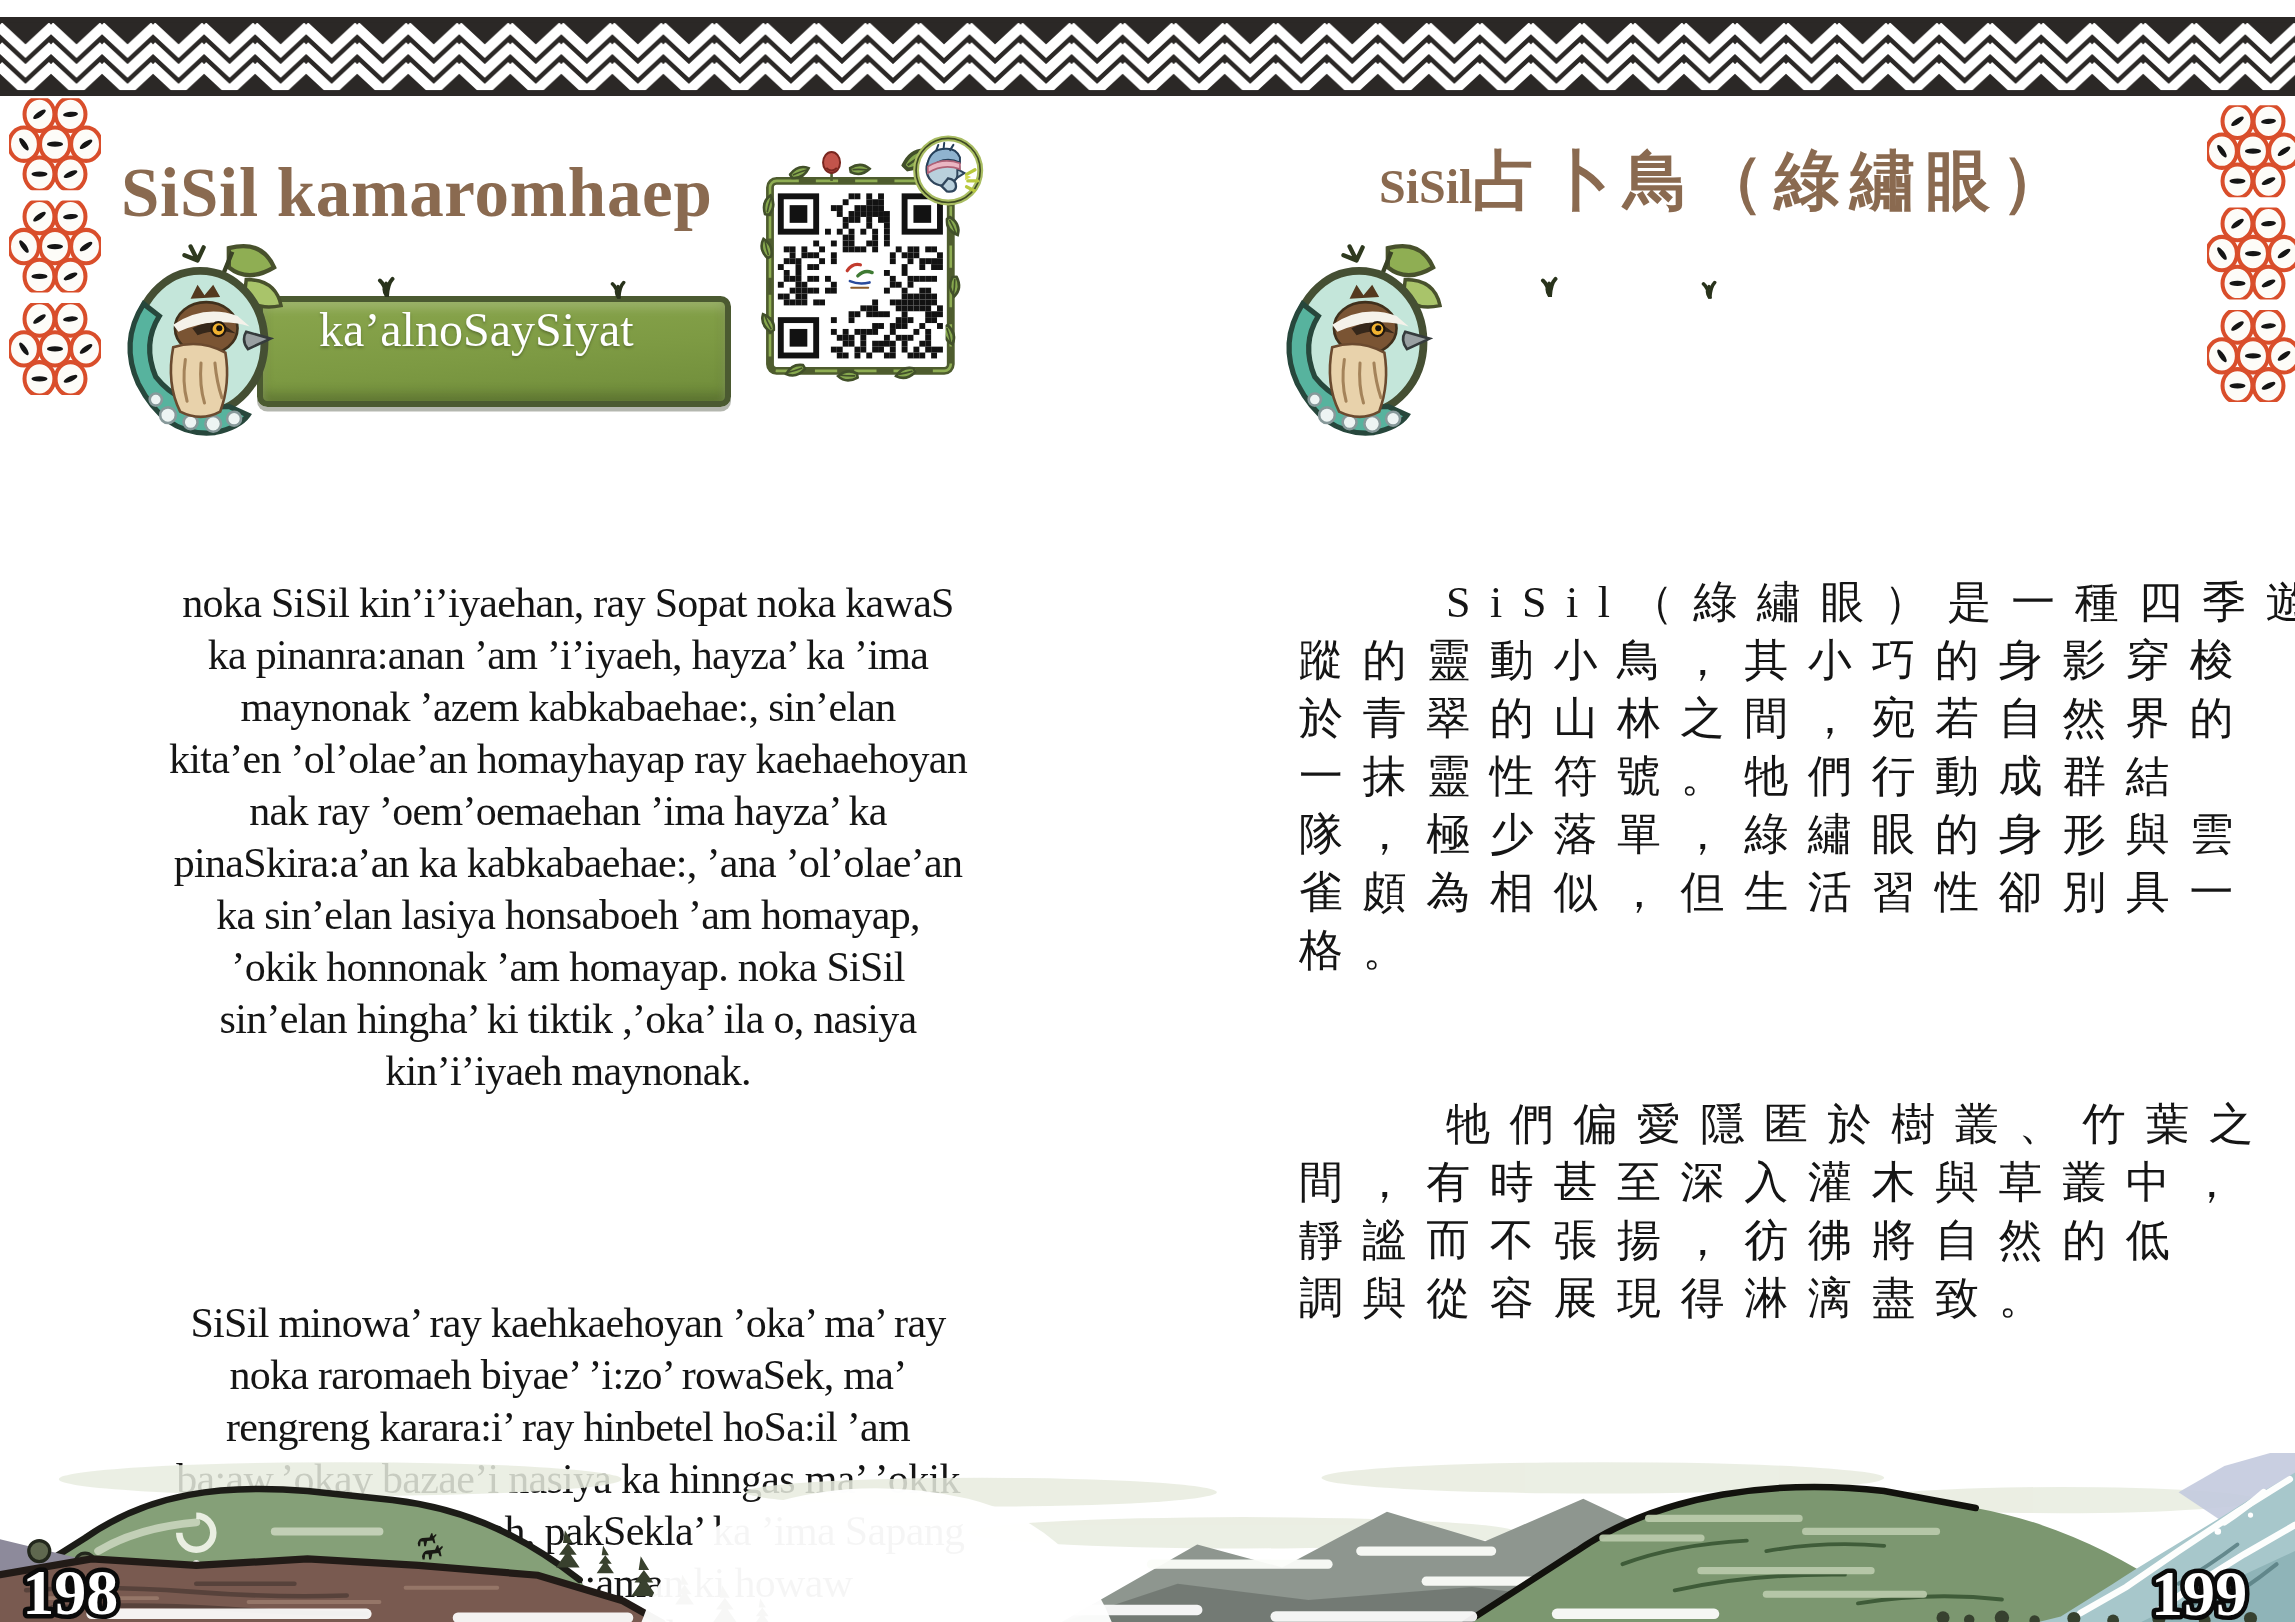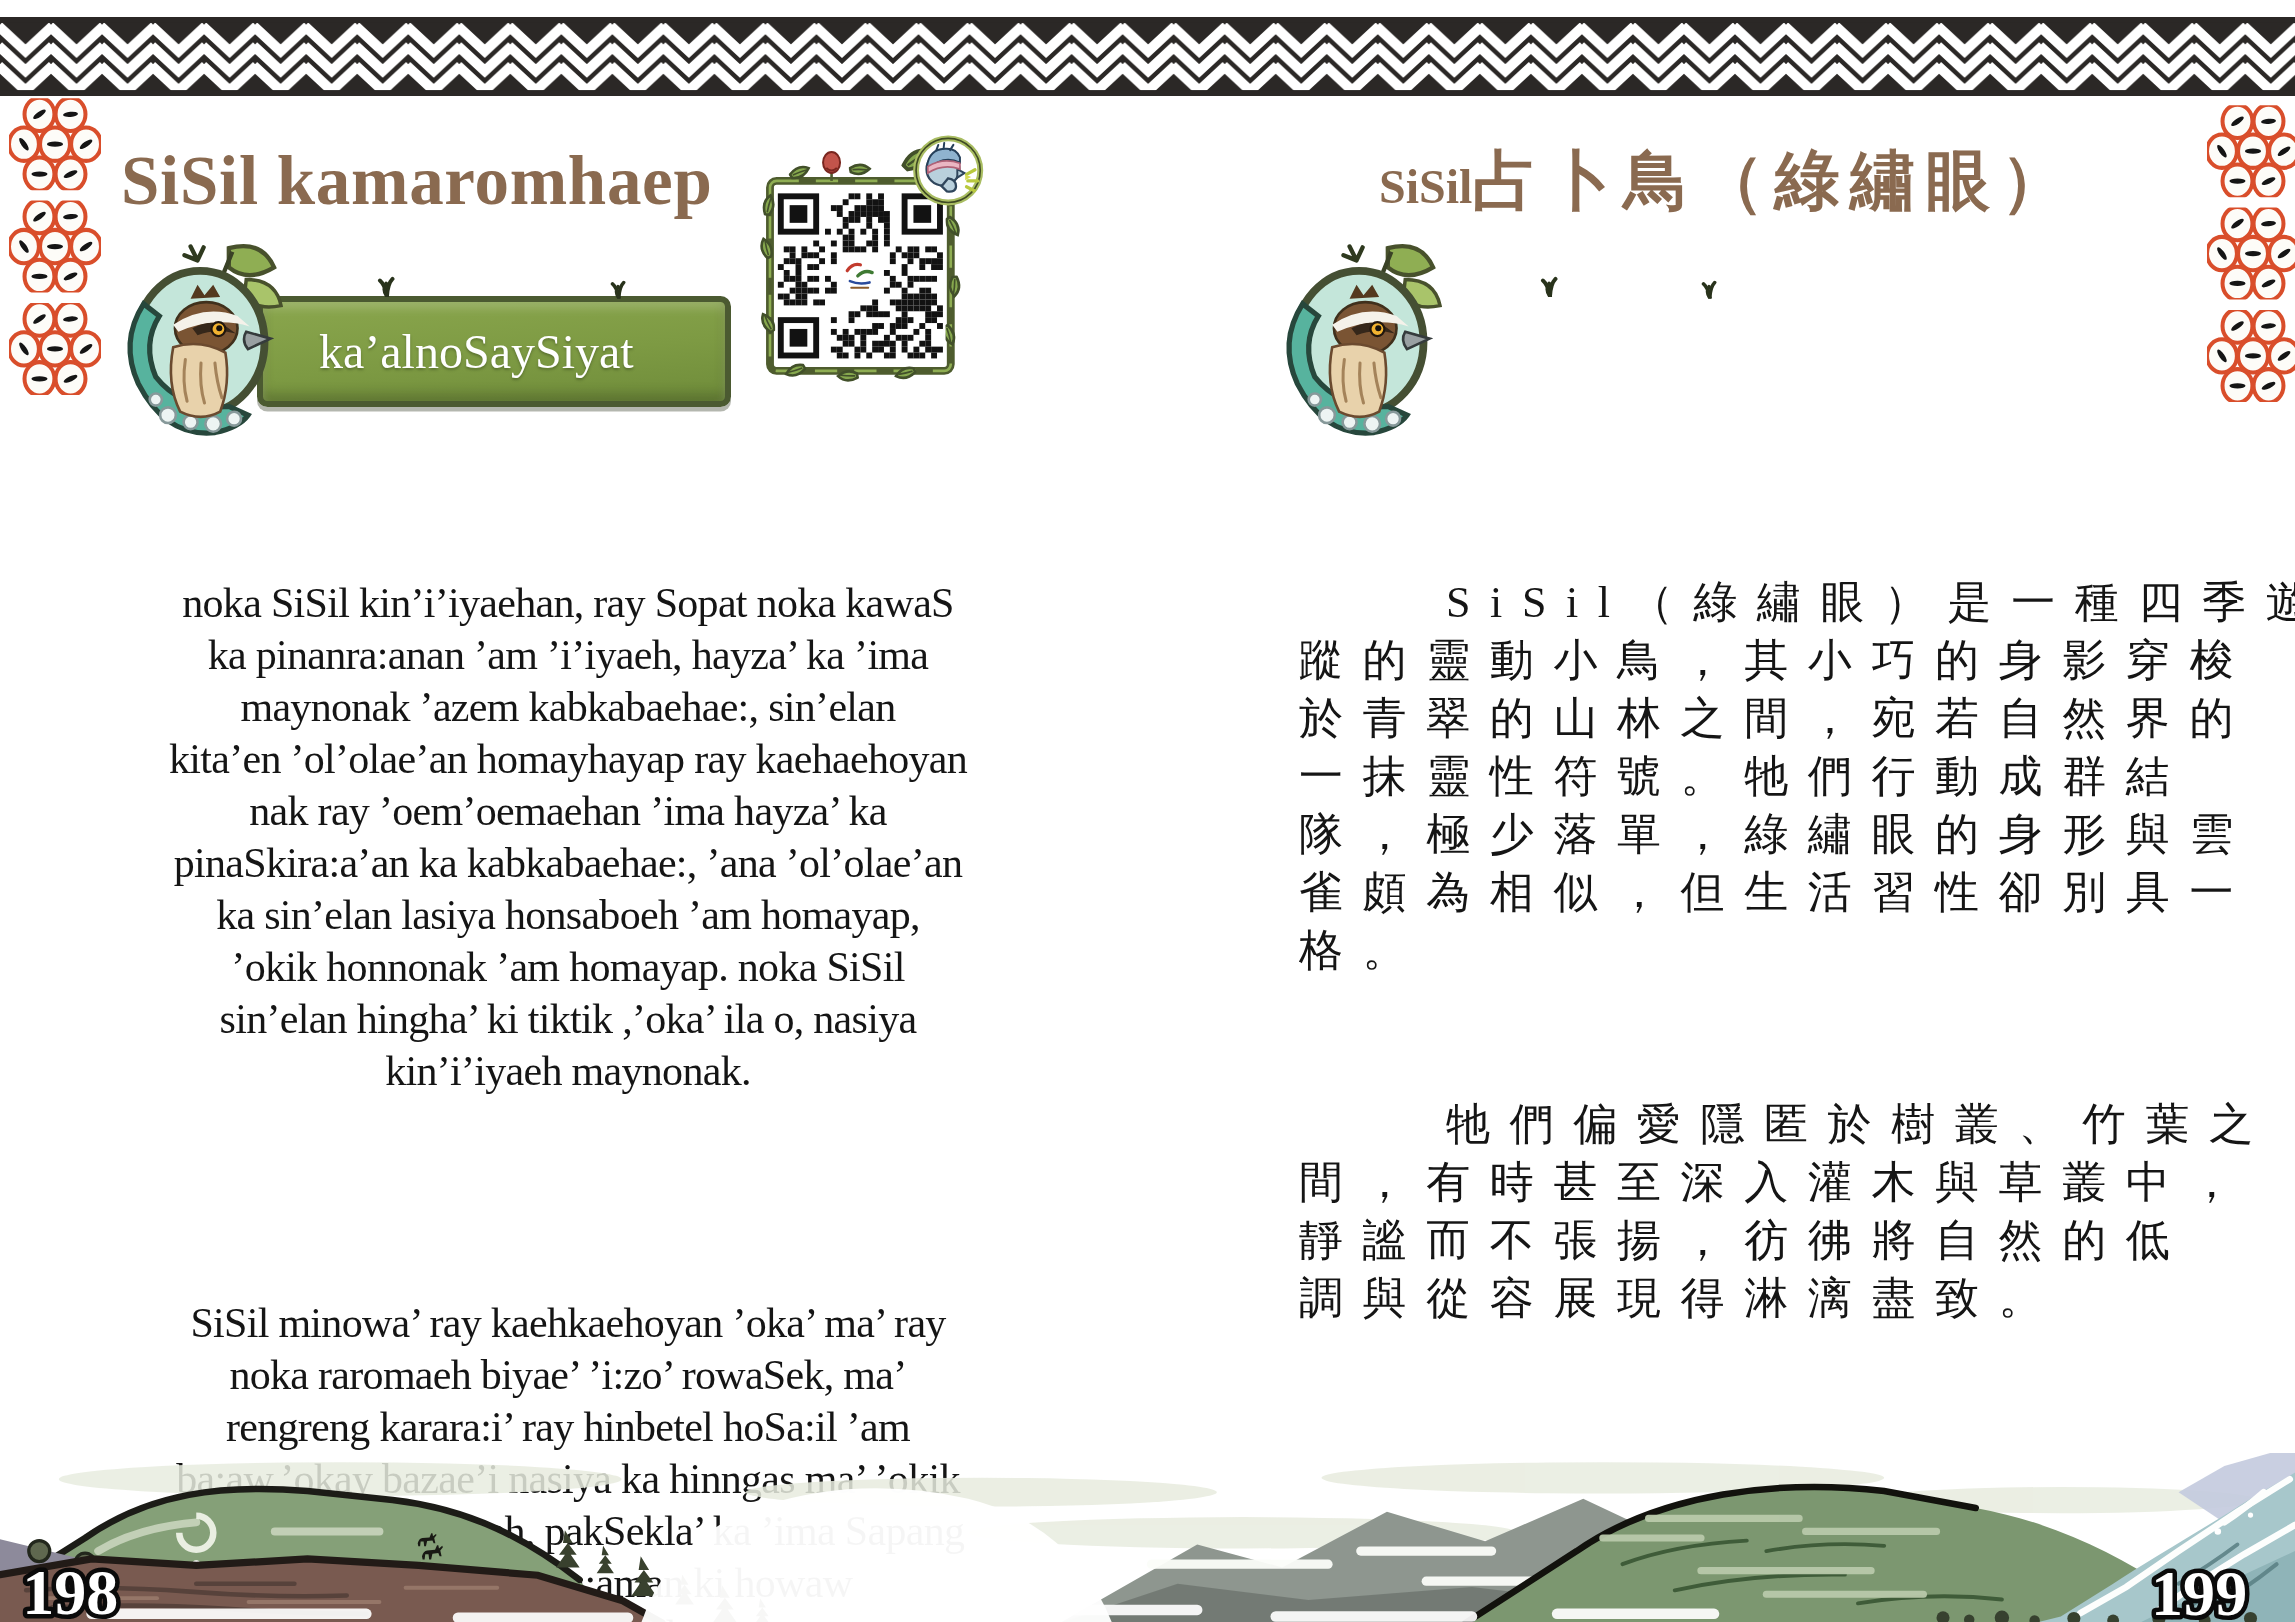--- a/index.html
+++ b/index.html
@@ -10,32 +10,32 @@
   .defs{position:absolute;width:0;height:0;overflow:hidden;}
 
   
   .zigzag{left:0;top:17px;width:2295px;height:79px;}
 
   
   .strip-left{left:9.2px;top:96px;}
   .strip-right{left:2207px;top:103px;}
 
   
-  .title-left{left:121px;top:144px;font-size:69px;line-height:1.1;font-weight:bold;
+  .title-left{left:121px;top:156px;font-size:69px;line-height:1.1;font-weight:bold;
               color:var(--title_brown,#8a6a50);letter-spacing:0.7px;}
   .title-right{left:1379px;top:144px;font-size:65px;line-height:1.15;font-weight:bold;
                color:var(--title_brown,#8a6a50);white-space:nowrap;}
   .title-right .latin{font-size:48px;}
   .title-right .cjk{letter-spacing:10.5px;}
 
   
   .banner{background:linear-gradient(175deg,#8aa64d 0%,var(--banner_green,#7d9a43) 55%,#6f8c3a 100%);
           border:6.5px solid var(--banner_border,#4b5a31);border-radius:10.5px;
           box-shadow:0 4.6px 0 rgba(40,48,25,.35), inset 0 6.5px 9.2px rgba(255,255,255,.18), inset 0 -7.9px 10.5px rgba(35,44,20,.25);
-          display:flex;align-items:center;color:#fff;z-index:1;}
+          display:flex;align-items:flex-start;color:#fff;z-index:1;}
   .banner-left{left:257px;top:296px;width:406px;height:99px;font-size:48px;padding-left:56px;}
   .banner-right{left:1415px;top:296px;width:315px;height:102px;font-size:55px;letter-spacing:9.2px;padding-left:47px;}
   .banner span{text-shadow:0 2px 2.6px rgba(30,40,15,.35);}
   .logo{z-index:2;}
   .logo-left{left:116px;top:243px;}
   .logo-right{left:1275px;top:243px;}
   .tuft{z-index:3;}
 
   
   .qr-block{left:732px;top:135px;}

